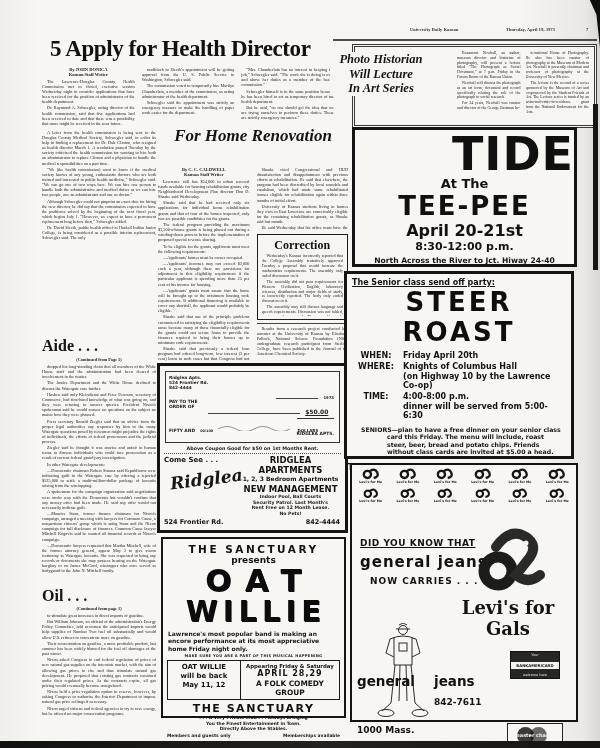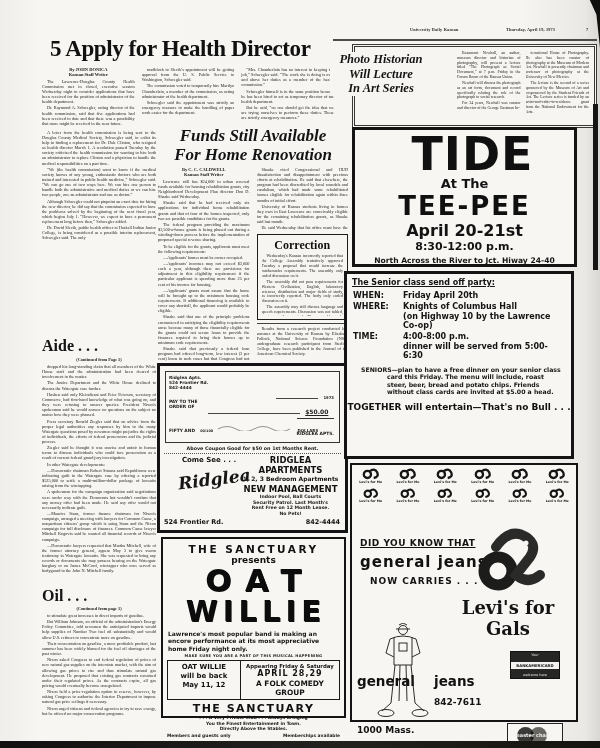--- a/index.html
+++ b/index.html
@@ -22,30 +22,30 @@
   .cols{display:flex;gap:7px;}
   .cols>div{flex:1;}
   
   .corrbox{border:1.6px solid #1c1c1c;padding:3px 4px;margin:3px 0;background:#f6f5f1;}
   .corrhead{font-size:12px;font-weight:bold;text-align:center;margin-bottom:1px;color:#111;}
   
   .photobox{border:3px double #3a3938;background:#f6f5f1;}
   .ph-head{font-size:12.5px;line-height:14.5px;font-weight:bold;font-style:italic;text-align:center;background:#f6f5f1;color:#151515;}
   
   .adbox{border:3px solid #141414;background:#f7f6f2;}
-  .tide-t{font-size:46px;font-weight:900;text-align:center;letter-spacing:1px;line-height:44px;color:#101010;font-family:"DejaVu Sans",sans-serif;padding-left:16px;}
+  .tide-t{font-size:46px;font-weight:900;text-align:right;letter-spacing:1px;line-height:44px;color:#101010;font-family:"DejaVu Sans",sans-serif;padding-left:16px;}
   .tide-2{font-size:13px;font-weight:900;text-align:center;font-family:"DejaVu Sans",sans-serif;color:#131313;}
   .tide-3{font-size:26px;font-weight:900;text-align:center;letter-spacing:2px;font-family:"DejaVu Sans",sans-serif;color:#101010;}
   .tide-4{font-size:16px;font-weight:900;text-align:center;font-family:"DejaVu Sans",sans-serif;color:#131313;}
   .tide-5{font-size:11px;font-weight:900;text-align:center;font-family:"DejaVu Sans",sans-serif;color:#131313;}
   .tide-6{font-size:7.6px;font-weight:800;text-align:center;font-family:"DejaVu Sans",sans-serif;color:#161616;}
   .st-kick{font-size:8px;font-weight:800;text-decoration:underline;font-family:"DejaVu Sans",sans-serif;color:#131313;}
   .st-title{font-size:26px;font-weight:900;text-align:center;letter-spacing:3px;font-family:"DejaVu Sans",sans-serif;color:#0e0e0e;}
   .st-grid{display:grid;grid-template-columns:46px 1fr;column-gap:4px;row-gap:1.5px;font-family:"DejaVu Sans",sans-serif;font-size:8px;font-weight:800;color:#131313;}
-  .st-grid .lb{text-align:left;}
+  .st-grid .lb{text-align:center;}
   .st-sen{font-size:6.2px;line-height:7.4px;font-weight:800;font-family:"DejaVu Sans",sans-serif;padding-left:26px;text-indent:-26px;color:#161616;}
   .st-foot{font-size:9px;font-weight:900;text-align:center;font-family:"DejaVu Sans",sans-serif;color:#111;}
   
   .lv-row{display:flex;justify-content:space-around;align-items:flex-start;}
   .lv-unit{display:inline-flex;flex-direction:column;align-items:center;width:34px;}
   .lv-unit i{font-style:normal;font-size:3.2px;font-weight:bold;font-family:"DejaVu Sans",sans-serif;white-space:nowrap;color:#111;}
   .lv-know{font-size:9px;font-weight:800;font-family:"DejaVu Sans",sans-serif;letter-spacing:.5px;color:#131313;}
   .lv-store{font-size:15px;font-weight:800;font-family:"DejaVu Sans",sans-serif;letter-spacing:1px;color:#111;}
   .lv-car{font-size:9px;font-weight:800;font-family:"DejaVu Sans",sans-serif;letter-spacing:1px;color:#131313;}
   .lv-gals{font-size:18px;font-weight:bold;font-family:"DejaVu Serif",serif;text-align:center;color:#141414;}
@@ -151,21 +151,20 @@
   <div class="abs news" style="left:42px;top:613px;width:114px;height:126px;">
       <p>to stimulate great increases in direct imports of gasoline.</p>
       <p>But William Johnson, an official of the administration's Energy Policy Committee, told newsmen the anticipated imports would help supplies of Number Two fuel oil substantially and would allow U.S. refiners to concentrate more on gasoline.</p>
       <p>Their concentration on gasoline, a more profitable product, last summer has been widely blamed for the fuel oil shortages of the past winter.</p>
       <p>Nixon asked Congress to end federal regulation of prices of new natural gas supplies on the interstate market, with the aim of allowing gas prices to rise and thus stimulate natural gas development. He proposed that existing gas contracts remained under their regulated prices. As the contracts expire, all gas pricing would eventually become unregulated.</p>
       <p>Nixon held a price-regulation option in reserve, however, by asking Congress to authorize the Interior Department to impose natural gas price ceilings if necessary.</p>
       <p>Nixon urged citizens and federal agencies to try to save energy, but he offered no major conservation programs.</p>
     </div>
 
   <div class="abs h-funds" style="left:158px;top:126px;width:190px;">
-    <div>Funds Still Available</div>
     <div>For Home Renovation</div>
   </div>
 
   <div class="abs cols" style="left:158px;top:167px;width:190px;height:196px;">
     <div>
       <div class="byl">By C. C. CALDWELL</div>
       <div class="byl" style="margin-bottom:1px;">Kansan Staff Writer</div>
       <div class="news" style="height:184px;">
           <p>Lawrence still has $24,000 in urban renewal funds available for housing rehabilitation grants, city Neighborhood Development Plan director Don D. Shaake said Wednesday.</p>
           <p>Shaake said that he had received only six applications for individual home rehabilitation grants and that of four of the homes inspected, only two are possible candidates for the grants.</p>
@@ -220,21 +219,21 @@
         <svg width="74" height="6" style="vertical-align:middle;">
             <path d="M0 4 q9 -5 18 0 t18 0 t18 0 t18 0" fill="none" stroke="#777" stroke-width=".8"></path>
           </svg>
         <span class="ck-small" style="font-size:4px;">DOLLARS</span>
       </div>
       <div class="abs" style="right:5px;bottom:3px;border-top:.9px solid #333;padding-top:1px;">
         <span class="ck-small">RIDGLEA APTS.</span>
       </div>
     </div>
     <div class="abs rg-note" style="left:4px;top:80px;width:177px;border-bottom:1px dotted #555;padding-bottom:2px;">Above Coupon Good for $50 on 1st Months Rent.</div>
-    <div class="abs" style="left:12px;top:90px;width:74px;text-align:center;">
+    <div class="abs" style="left:4px;top:90px;width:74px;">
       <div style="font-size:7px;font-weight:800;font-family:'DejaVu Sans',sans-serif;color:#131313;">Come See . . .</div>
       <div style="margin:5px 0 0 6px;"><span class="rg-script">Ridglea</span></div>
     </div>
     <div class="abs" style="left:80px;top:89px;width:101px;">
       <div class="rg-name">RIDGLEA APARTMENTS</div>
       <div class="rg-units">1, 2, 3 Bedroom Apartments</div>
       <div class="rg-name" style="margin-top:2px;">NEW MANAGEMENT</div>
       <div class="rg-det">
           <div>Indoor Pool, Ball Courts</div>
           <div>Security Patrol. Last Month's</div>
@@ -298,20 +297,21 @@
     <div class="tide-t" style="margin-top:2px;">TIDE</div>
     <div class="tide-2">At The</div>
     <div class="tide-3">TEE-PEE</div>
     <div class="tide-4">April 20-21st</div>
     <div class="tide-5">8:30-12:00 p.m.</div>
     <div class="tide-6" style="margin-top:3px;">North Across the River to Jct. Hiway 24-40</div>
   </div>
 
   <div class="abs adbox" style="left:344px;top:271px;width:224px;height:182px;">
     <div class="st-kick" style="margin:4px 0 0 5px;">The Senior class send off party:</div>
+    <div class="st-title">STEER ROAST</div>
     <div class="st-grid" style="margin:4px 6px 0;">
       <span class="lb">WHEN:</span>
       <span>Friday April 20th</span>
       <span class="lb">WHERE:</span>
       <span>Knights of Columbus Hall</span>
       <span class="lb"></span>
       <span>(on Highway 10 by the Lawrence Co-op)</span>
       <span class="lb">TIME:</span>
       <span>4:00-8:00 p.m.</span>
       <span class="lb"></span>

